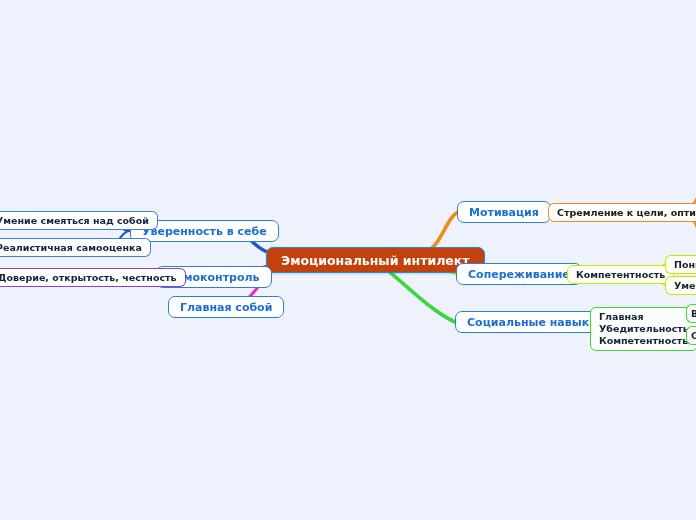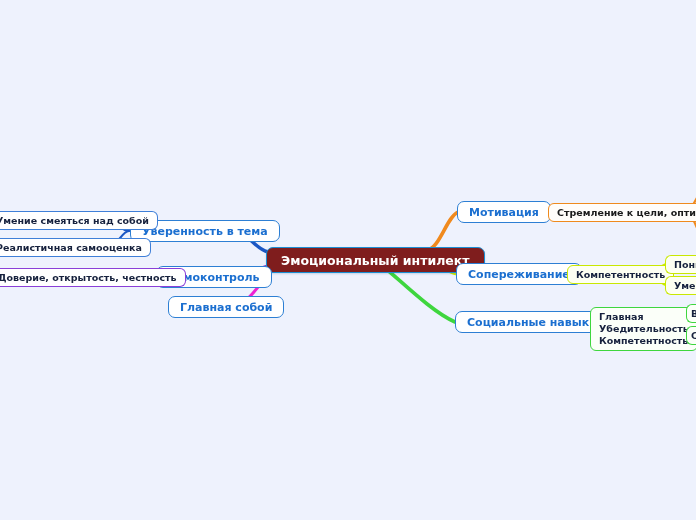--- a/index.html
+++ b/index.html
@@ -35,21 +35,21 @@
     background: #ffffff;
     display: flex;
     align-items: center;
     justify-content: center;
     white-space: nowrap;
     z-index: 5;
   }
 
   
   .node.root {
-    background: #7f1d1d;
+    background: #c2410c;
     border: 1px solid #1b8ed2;
     border-radius: 7px;
     color: #ffffff;
     font-size: 12.5px;
     font-weight: bold;
     padding: 0 14px;
     height: 26px;
     box-shadow: 0 1px 2px rgba(20,60,120,.18);
   }
 
@@ -139,21 +139,21 @@
 
     <path d="M 667 322 C 676 322 680 315 687 312" fill="none" stroke="#3ed63e" stroke-width="2.2" stroke-linecap="round"></path>
     <path d="M 667 322 C 676 322 680 330 687 334" fill="none" stroke="#3ed63e" stroke-width="2.2" stroke-linecap="round"></path>
   </svg>
 
   <div class="node root" style="left:266px; top:247px;">
     <span>Эмоциональный интилект</span>
   </div>
 
   <div class="node lvl1" style="left:130px; top:220px;">
-    <span>Уверенность в тема</span>
+    <span>Уверенность в себе</span>
   </div>
 
   <div class="node leaf blue clip-left" style="left:-12px; top:211px;">
     <span>Умение смеяться над собой</span>
   </div>
 
   <div class="node leaf blue clip-left" style="left:-12px; top:238px;">
     <span>Реалистичная самооценка</span>
   </div>
 

